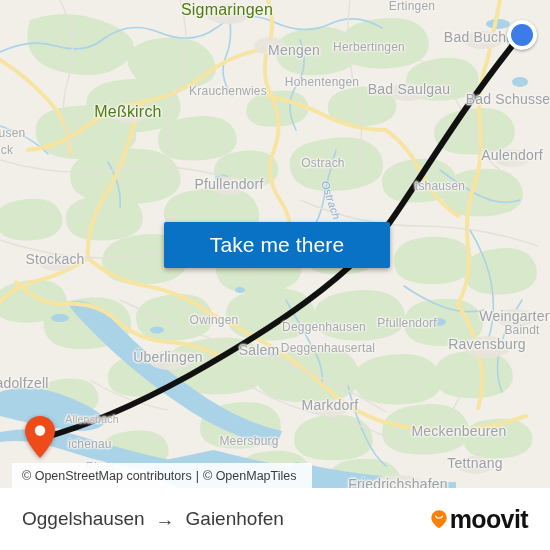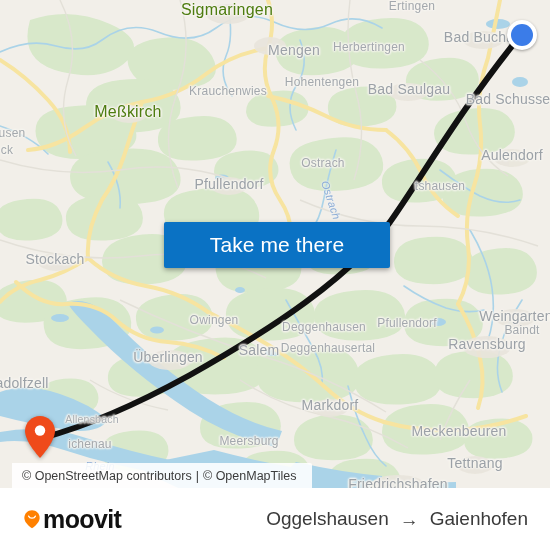--- a/index.html
+++ b/index.html
@@ -312,26 +312,26 @@
     <button id="cta-button">Take me there</button>
 
     <div id="attribution">
       <span>© OpenStreetMap contributors</span>
       <span class="sep">|</span>
       <span>© OpenMapTiles</span>
     </div>
   </div>
 
   <div id="footer">
+    <div id="route-caption">
+      <span>Oggelshausen</span>
+      <span class="arrow-icon">→</span>
+      <span>Gaienhofen</span>
+    </div>
     <div id="moovit-logo">
       <svg class="pin" viewBox="0 0 24 24">
         <path d="M12,1.5 C6.9,1.5 2.8,5.6 2.8,10.7 C2.8,17.2 12,23 12,23 C12,23 21.2,17.2 21.2,10.7 C21.2,5.6 17.1,1.5 12,1.5 Z" fill="#ff8000"></path>
         <path d="M8,8.6 a4.2,3.4 0 0 0 8,0" fill="none" stroke="#ffffff" stroke-width="1.7" stroke-linecap="round"></path>
       </svg>
       <span class="wordmark">moovit</span>
     </div>
-    <div id="route-caption">
-      <span>Oggelshausen</span>
-      <span class="arrow-icon">→</span>
-      <span>Gaienhofen</span>
-    </div>
   </div>
 </div>
 
 </body></html>

